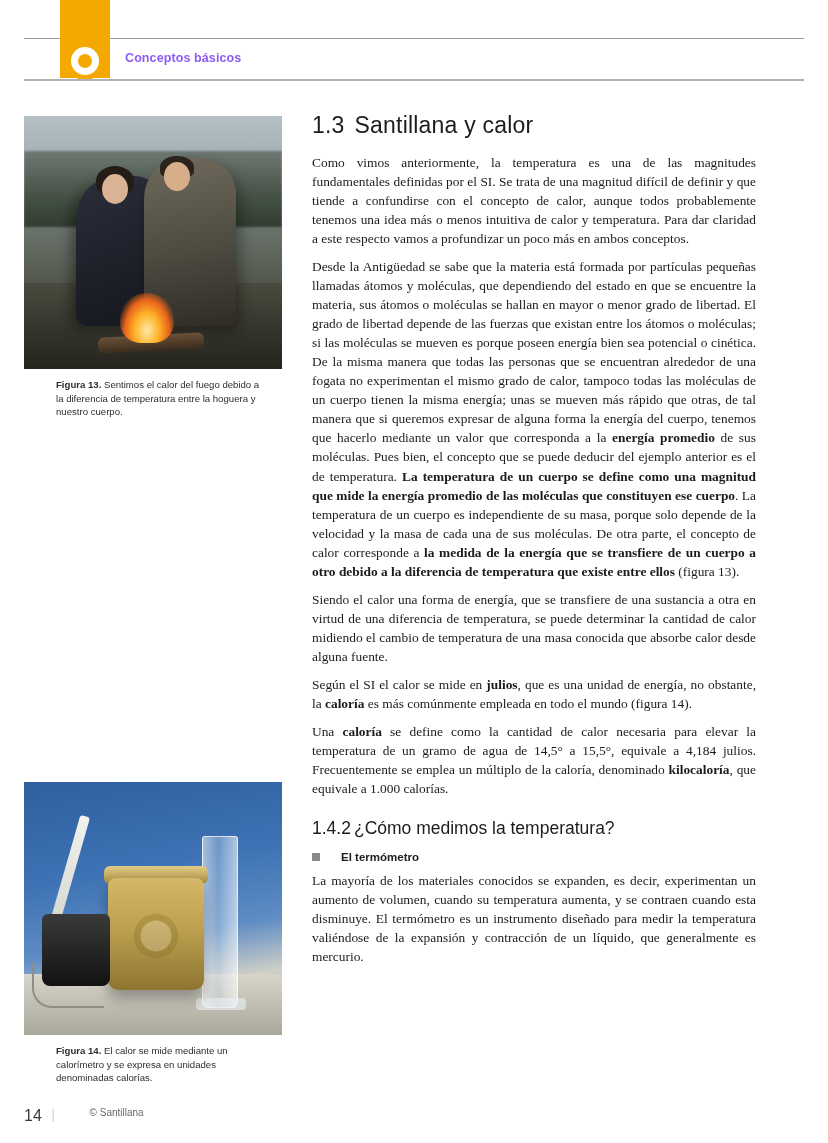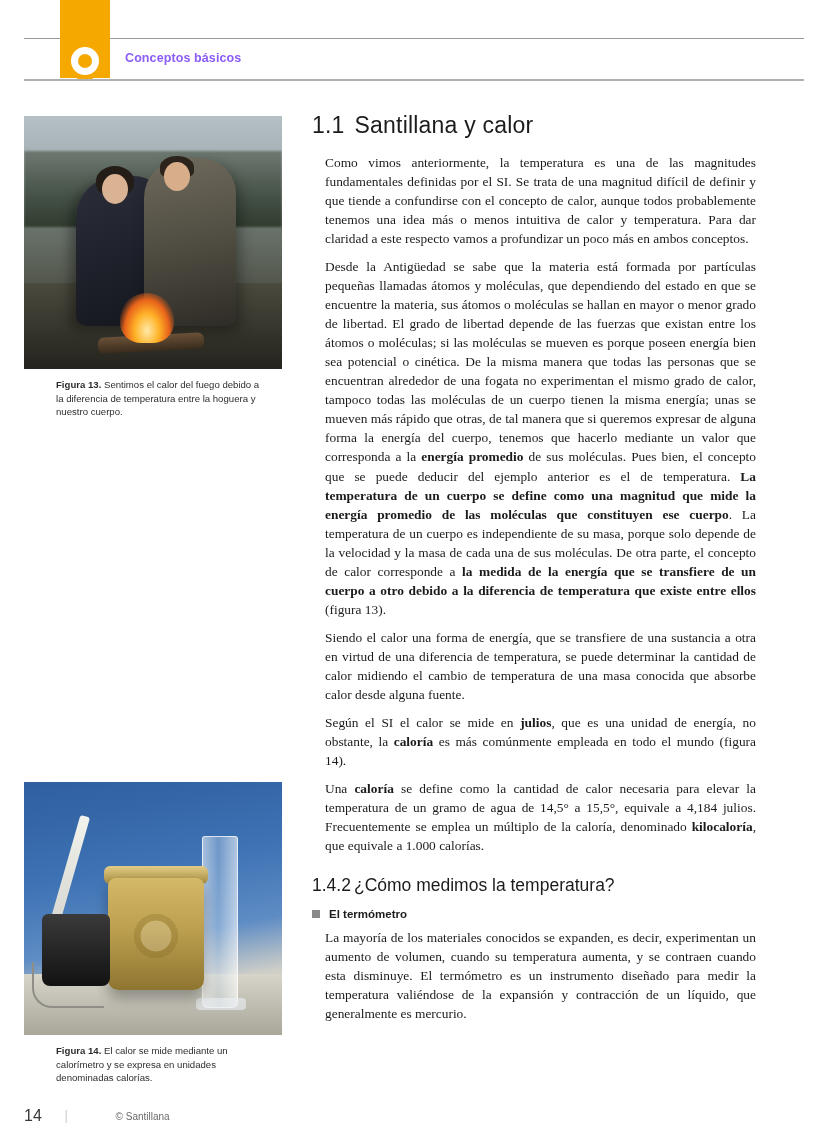--- a/index.html
+++ b/index.html
@@ -259,46 +259,46 @@
   }
   h2.sub-title .num { margin-right: 3px; }
   h3.minor-title {
     font-family: "Liberation Sans", sans-serif;
     font-size: 11.5px;
     font-weight: bold;
     color: #1c1c1c;
     margin: 12px 0 8px 0;
     display: flex;
     align-items: center;
-    gap: 9px;
+    gap: 21px;
   }
   h3.minor-title .bullet {
     display: inline-block;
     width: 8px;
     height: 8px;
     background: #8a8a8a;
   }
   p.body {
-    margin: 0 0 9px 13px;
+    margin: 0 0 9px 0;
     font-size: 13.4px;
     line-height: 1.42;
     text-align: justify;
     text-justify: inter-word;
     hyphens: auto;
   }
   p.body b { font-weight: bold; }
 
   
   .footer {
     position: absolute;
     left: 24px;
     bottom: 18px;
     display: flex;
-    align-items: center;
-    gap: 23px;
+    align-items: flex-start;
+    gap: 10px;
   }
   .footer-page {
     font-family: "Liberation Sans", sans-serif;
     font-size: 16px;
     color: #3a3a3a;
   }
   .footer-sep {
     color: #b8b8b8;
     font-size: 14px;
   }
@@ -354,21 +354,21 @@
     <div class="wire"></div>
   </div>
   <div class="fig-caption">
     <b>Figura 14.</b><span> El calor se mide mediante un calorímetro y se expresa en unidades denominadas calorías.</span>
   </div>
 </div>
 
 <div class="right-col">
 
   <h1 class="section-title">
-    <span class="num">1.1</span><span>Santillana y calor</span>
+    <span class="num">1.3</span><span>Santillana y calor</span>
   </h1>
 
   <p class="body">Como vimos anteriormente, la temperatura es una de las magnitudes fundamentales definidas por el SI. Se trata de una magnitud difícil de definir y que tiende a confundirse con el concepto de calor, aunque todos probablemente tenemos una idea más o menos intuitiva de calor y temperatura. Para dar claridad a este respecto vamos a profundizar un poco más en ambos conceptos.</p>
 
   <p class="body"><span>Desde la Antigüedad se sabe que la materia está formada por partículas pequeñas llamadas átomos y moléculas, que dependiendo del estado en que se encuentre la materia, sus átomos o moléculas se hallan en mayor o menor grado de libertad. El grado de libertad depende de las fuerzas que existan entre los átomos o moléculas; si las moléculas se mueven es porque poseen energía bien sea potencial o cinética. De la misma manera que todas las personas que se encuentran alrededor de una fogata no experimentan el mismo grado de calor, tampoco todas las moléculas de un cuerpo tienen la misma energía; unas se mueven más rápido que otras, de tal manera que si queremos expresar de alguna forma la energía del cuerpo, tenemos que hacerlo mediante un valor que corresponda a la </span><b>energía promedio</b><span> de sus moléculas. Pues bien, el concepto que se puede deducir del ejemplo anterior es el de temperatura. </span><b>La temperatura de un cuerpo se define como una magnitud que mide la energía promedio de las moléculas que constituyen ese cuerpo</b><span>. La temperatura de un cuerpo es independiente de su masa, porque solo depende de la velocidad y la masa de cada una de sus moléculas. De otra parte, el concepto de calor corresponde a </span><b>la medida de la energía que se transfiere de un cuerpo a otro debido a la diferencia de temperatura que existe entre ellos</b><span> (figura 13).</span></p>
 
 
   <p class="body">Siendo el calor una forma de energía, que se transfiere de una sustancia a otra en virtud de una diferencia de temperatura, se puede determinar la cantidad de calor midiendo el cambio de temperatura de una masa conocida que absorbe calor desde alguna fuente.</p>
 
   <p class="body"><span>Según el SI el calor se mide en </span><b>julios</b><span>, que es una unidad de energía, no obstante, la </span><b>caloría</b><span> es más comúnmente empleada en todo el mundo (figura 14).</span></p>

